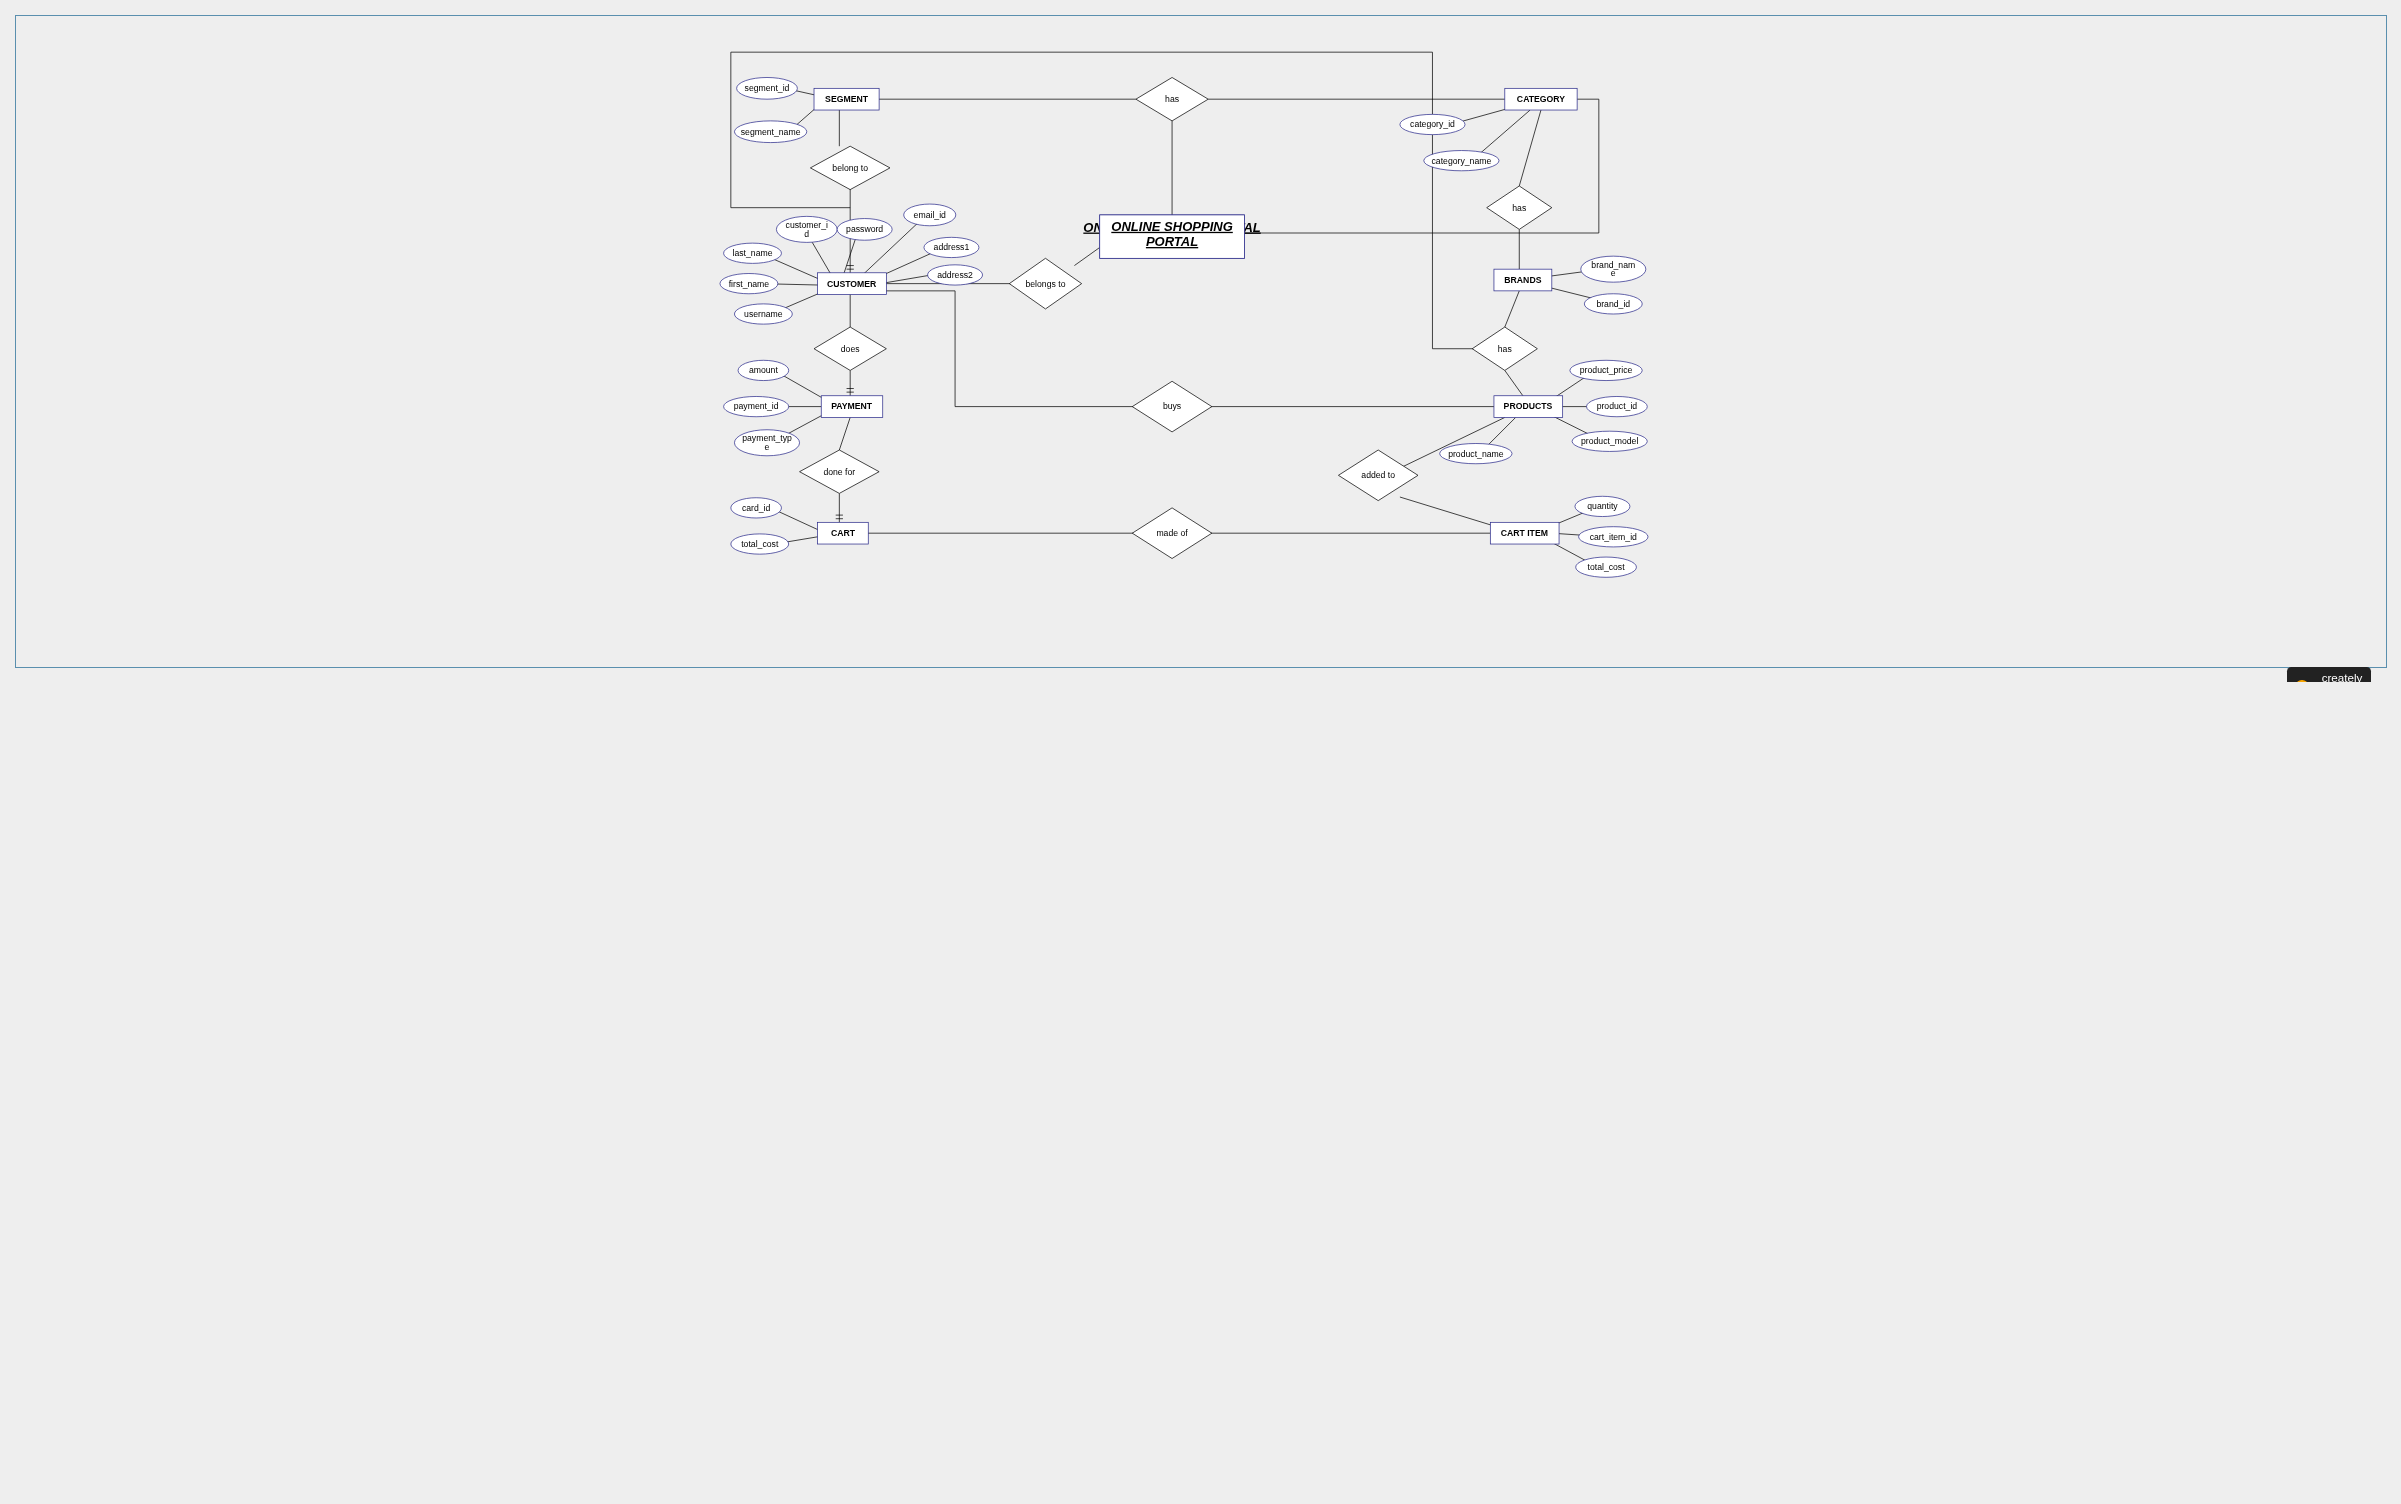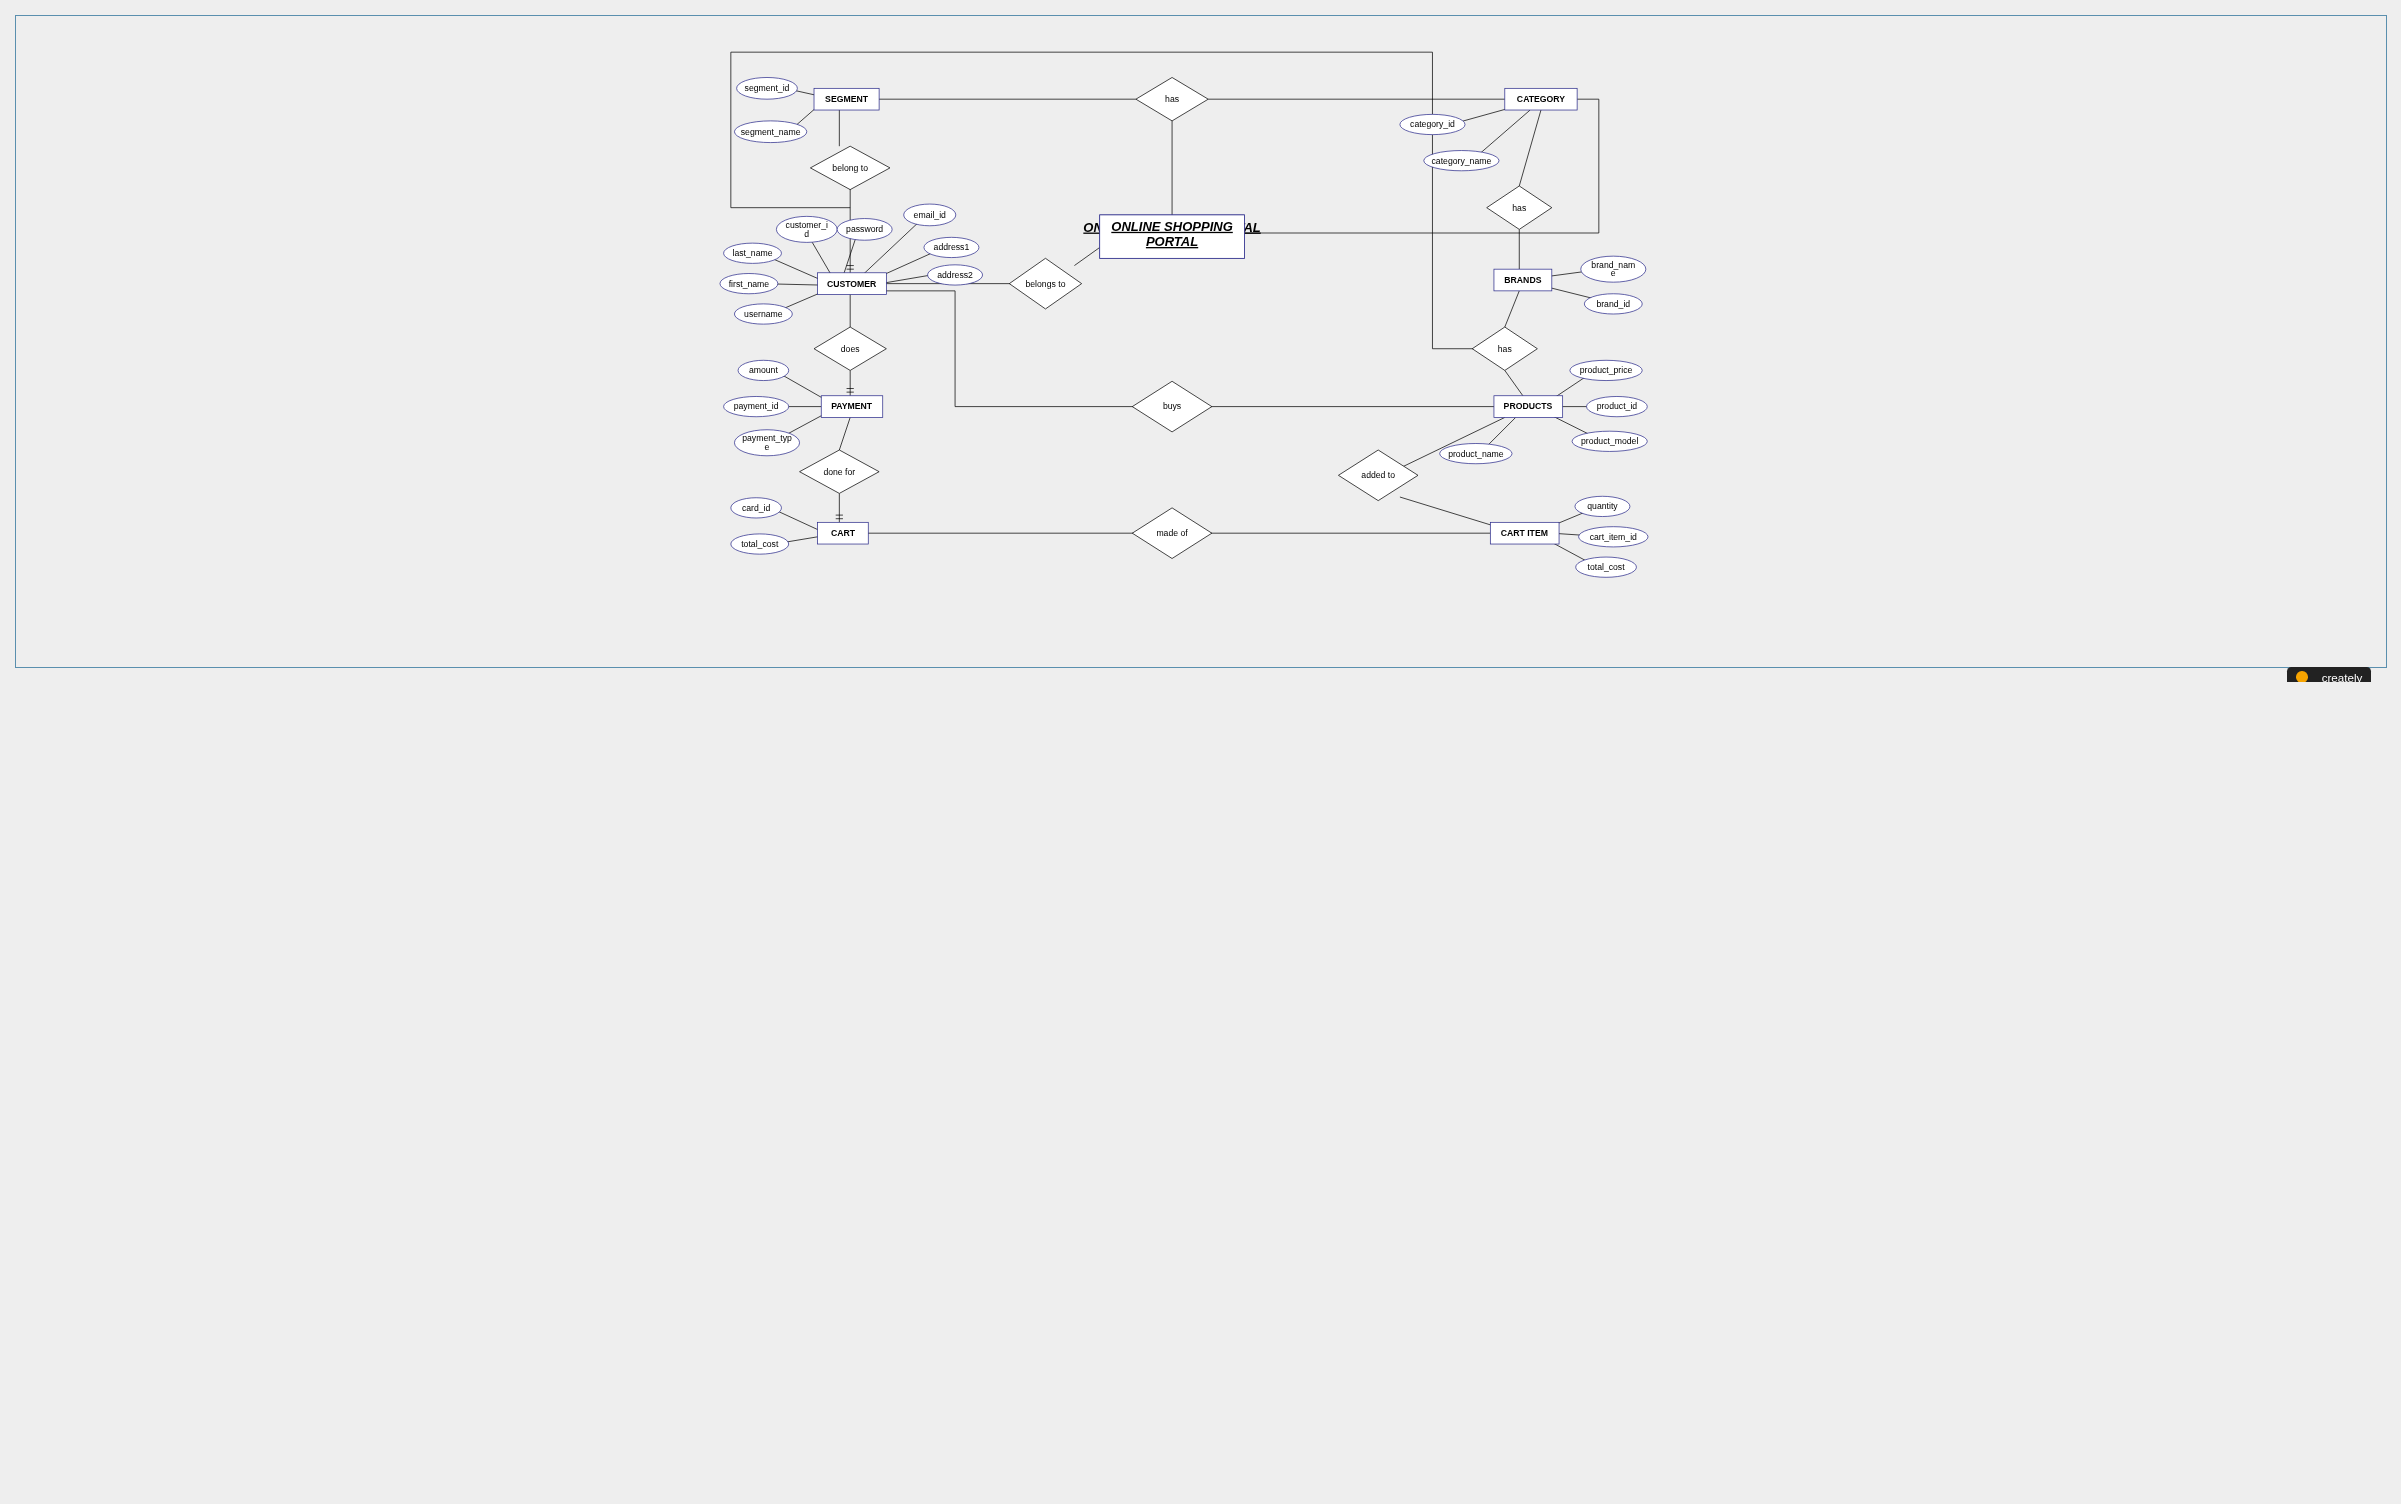--- a/index.html
+++ b/index.html
@@ -5,21 +5,21 @@
   html,body{margin:0;padding:0;background:#eeeeee;font-family:Arial,Helvetica,sans-serif;}
   .frame{border:1.4px solid #5a8fae;margin:14.5px;background:#eeeeee;position:relative;height:651px;}
   svg{position:absolute;top:0;left:0;}
   .ent{fill:#fff;stroke:#2a2a8a;stroke-width:1;}
   .attr{fill:#fff;stroke:#2a2a8a;stroke-width:1;}
   .rel{fill:#fff;stroke:#000;stroke-width:1;}
   .edge{stroke:#000;stroke-width:1;fill:none;}
   text{font-size:12px;fill:#000;}
   .bold{font-weight:bold;}
   .title{font-size:18px;font-weight:bold;font-style:italic;text-decoration:underline;}
-  .logo{position:absolute;right:14.5px;bottom:-29px;background:#222;color:#fff;padding:4.3px 8.7px;border-radius:4.3px;display:flex;align-items:flex-start;gap:14px;font-size:11.6px;}
+  .logo{position:absolute;right:14.5px;bottom:-29px;background:#222;color:#fff;padding:4.3px 8.7px;border-radius:4.3px;display:flex;align-items:flex-end;gap:14px;font-size:11.6px;}
   .logo .bulb{width:11.6px;height:11.6px;border-radius:50%;background:#f7a400;}
   .logo .sub{font-size:6.5px;color:#ccc;display:block;}
 </style>
 </head>
 <body>
 
 <div class="frame">
 <svg viewBox="0 0 1460 900" width="100%" height="100%">
 
 <line class="edge" x1="280" y1="115" x2="640" y2="115"></line>

